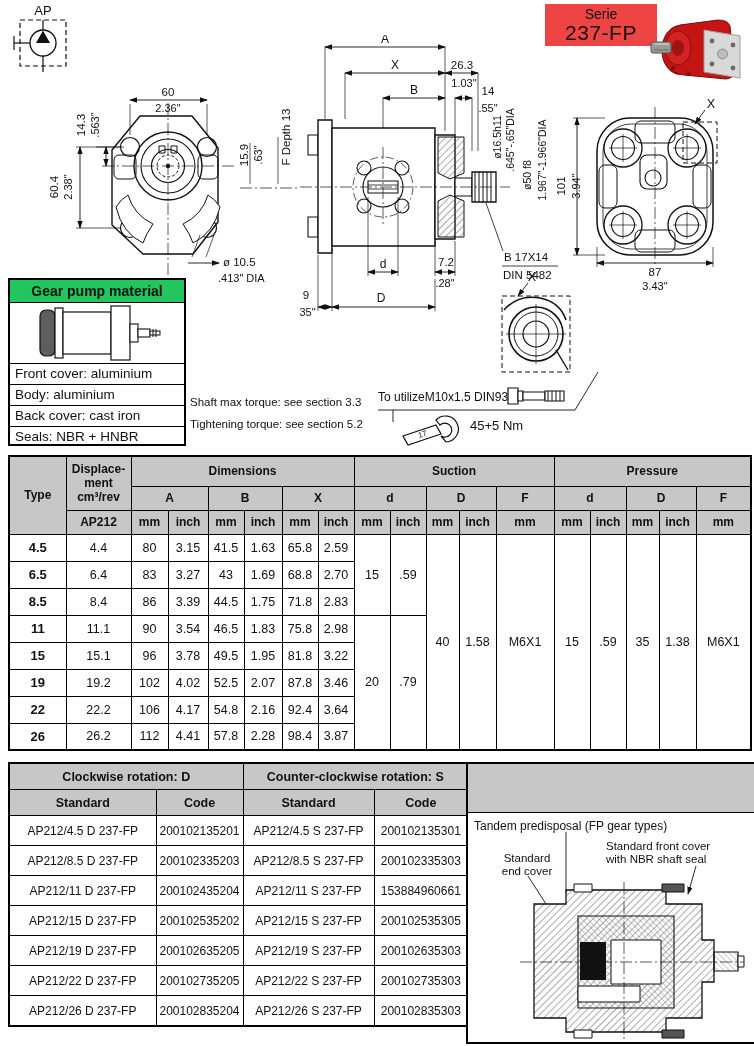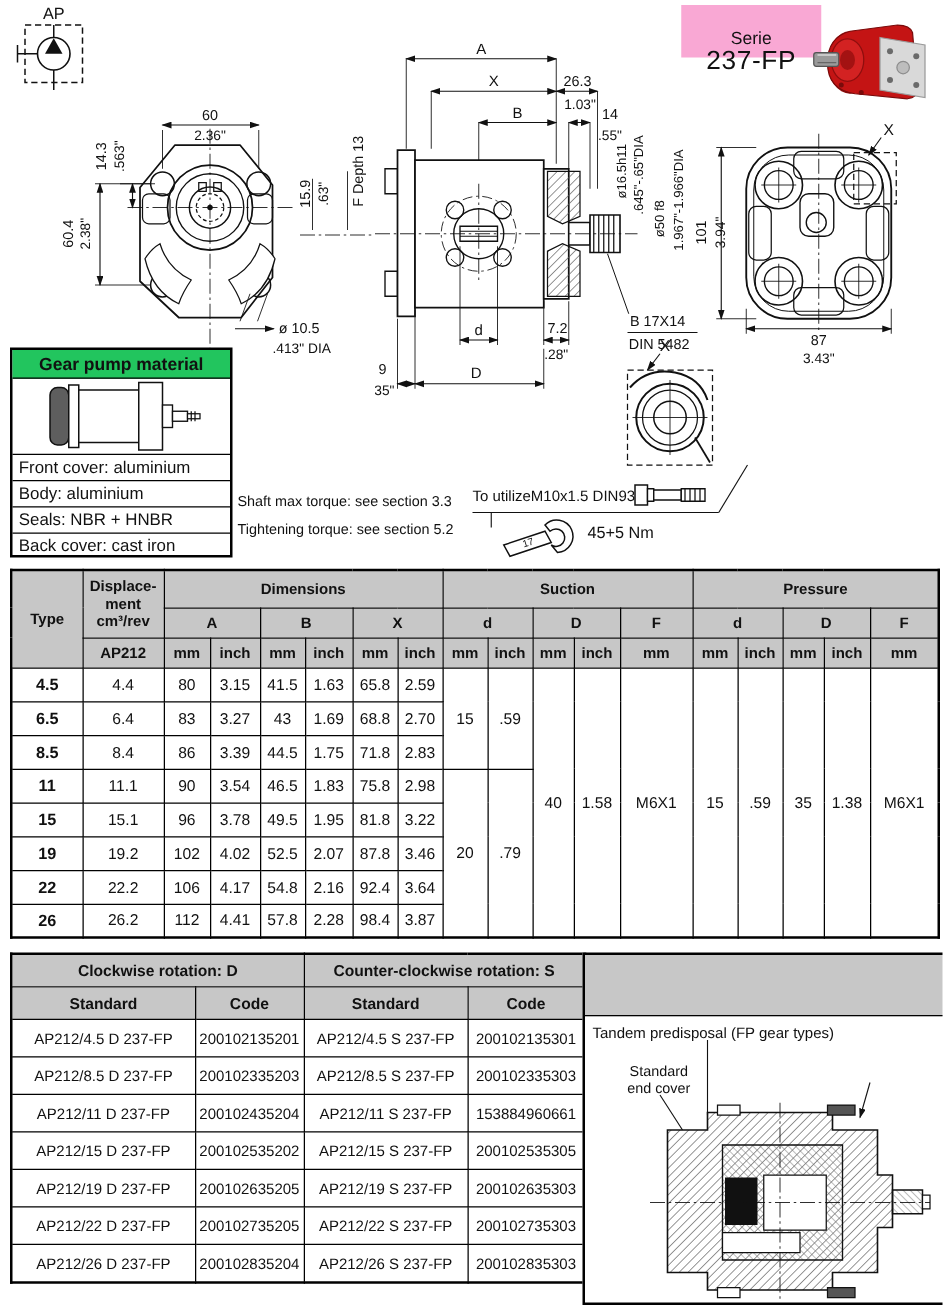--- a/index.html
+++ b/index.html
@@ -1,21 +1,21 @@
 <!DOCTYPE html>
 <html><head>
 <meta charset="utf-8">
 <style>
   html,body{margin:0;padding:0;background:#fff;}
   body{width:754px;height:1046px;position:relative;font-family:"Liberation Sans",sans-serif;color:#111;overflow:hidden;}
   .abs{position:absolute;}
   svg text{font-family:"Liberation Sans",sans-serif;fill:#111;}
   .dwg line,.dwg path,.dwg rect,.dwg circle,.dwg ellipse,.dwg polygon{vector-effect:non-scaling-stroke;}
   
-  .serie-badge{left:545px;top:4px;width:112px;height:42px;background:#f9a8d4;text-align:center;line-height:1.05;padding-top:19px;box-sizing:border-box;}
+  .serie-badge{left:545px;top:4px;width:112px;height:42px;background:#ef4444;text-align:center;line-height:1.05;padding-top:3px;box-sizing:border-box;}
   .serie-badge .l1{font-size:14px;}
   .serie-badge .l2{font-size:21px;letter-spacing:.5px;}
   
   .material-box{left:8px;top:278px;width:178px;height:168px;border:2px solid #000;box-sizing:border-box;background:#fff;}
   .material-box .title{height:22px;background:#22c55e;border-bottom:1px solid #000;font-weight:bold;font-size:14px;text-align:center;line-height:22px;}
   .material-box .iconarea{height:60px;border-bottom:1px solid #000;}
   .material-box .row{height:20px;border-bottom:1px solid #000;font-size:13.5px;line-height:20px;padding-left:5px;}
   .material-box .row:last-child{border-bottom:none;}
   
   .note{font-size:11.5px;}
@@ -350,22 +350,22 @@
       <rect x="101" y="3" width="19" height="54" fill="#fff" stroke="#111" stroke-width="1.2"></rect>
       <rect x="120" y="21" width="8" height="18" fill="#fff" stroke="#111" stroke-width="1.1"></rect>
       <rect x="128" y="26" width="12" height="8" fill="#fff" stroke="#111" stroke-width="1.1"></rect>
       <rect x="140" y="28" width="10" height="4" fill="#fff" stroke="#111" stroke-width="1"></rect>
       <line x1="143" y1="26" x2="143" y2="34" stroke="#111" stroke-width="1"></line>
       <line x1="146" y1="26" x2="146" y2="34" stroke="#111" stroke-width="1"></line>
     </svg>
   </div>
   <div class="row">Front cover: aluminium</div>
   <div class="row">Body: aluminium</div>
+  <div class="row">Back cover: cast iron</div>
   <div class="row">Seals: NBR + HNBR</div>
-  <div class="row">Back cover: cast iron</div>
 </div>
 
 <div class="abs" id="dims-table">
 <table>
   <colgroup>
     <col style="width:57px">
         <col style="width:65px">
     <col style="width:37px">
         <col style="width:40px">
         <col style="width:36px">
@@ -586,20 +586,24 @@
     </table>
 </div>
 
 <div class="abs tandem-panel">
   <div class="ghead"></div>
   <div class="tandem-title">Tandem predisposal (FP gear types)</div>
   <div class="tandem-lbl lbl-end">
     <div>Standard</div>
     <div>end cover</div>
   </div>
+  <div class="tandem-lbl lbl-front">
+    <div>Standard front cover</div>
+    <div>with NBR shaft seal</div>
+  </div>
   <svg class="abs dwg" style="left:0;top:0" width="280" height="278">
     <line x1="98" y1="68" x2="98" y2="128" stroke="#111" stroke-width=".9"></line>
     <line x1="60" y1="112" x2="78" y2="140" stroke="#111" stroke-width=".9"></line>
     <line x1="228" y1="102" x2="220" y2="130" stroke="#111" stroke-width=".9" marker-end="url(#ma)"></line>
   </svg>
   <svg class="abs dwg" style="left:48px;top:118px" width="230" height="158">
 
     <path d="M18,22 L50,22 L50,8 L150,8 L150,22 L186,22 L186,58 L198,58 L198,100 L186,100 L186,136 L150,136 L150,150 L50,150 L50,136 L18,136 Z" fill="url(#hatch)" stroke="#111" stroke-width="1.3"></path>
 
     <rect x="198" y="70" width="24" height="19" fill="url(#hatch2)" stroke="#111" stroke-width="1.2"></rect>

